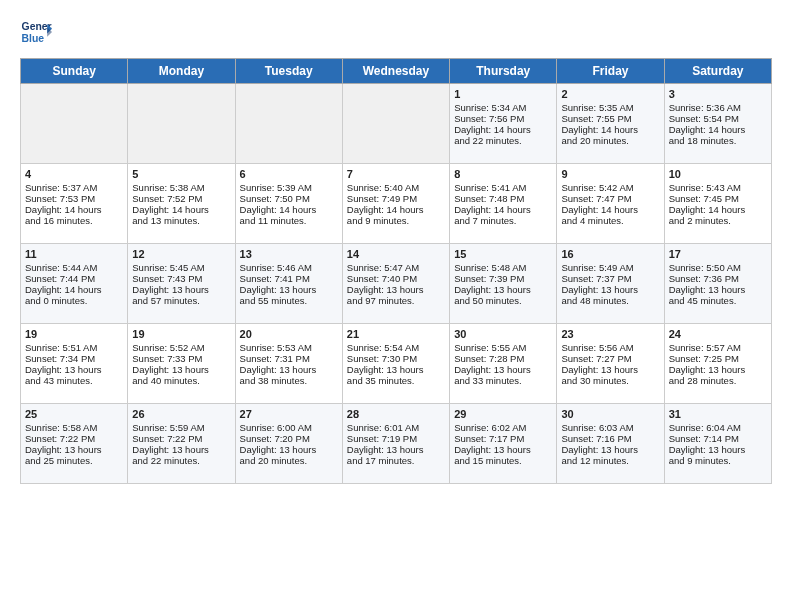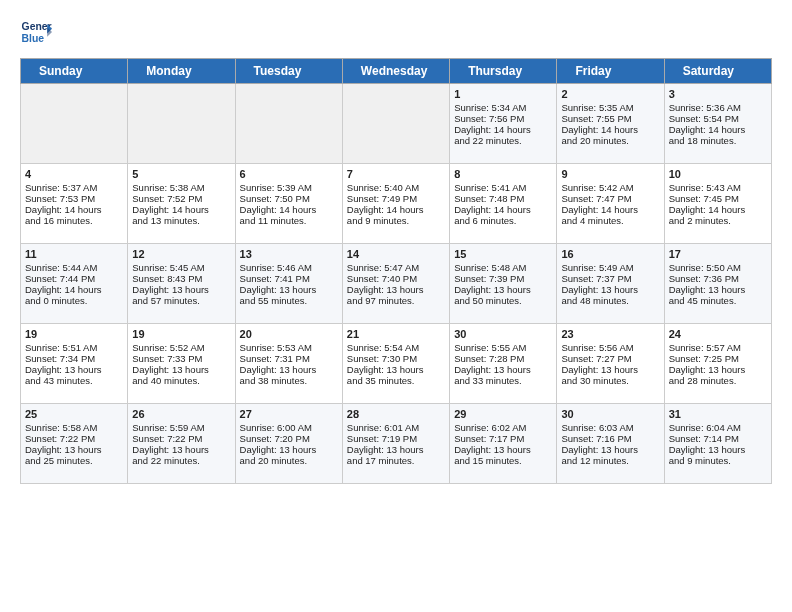--- a/index.html
+++ b/index.html
@@ -47,21 +47,21 @@
       width: 100%;
       border-collapse: collapse;
       table-layout: fixed;
     }
     thead th {
       background-color: #2a6db5;
       color: #fff;
       font-size: 12px;
       font-weight: bold;
       padding: 5px 18px;
-      text-align: left;
+      text-align: center;
       border: 1px solid #aaa;
     }
     tbody td {
       border: 1px solid #ccc;
       vertical-align: top;
       padding: 4px 4px 4px 4px;
       font-size: 9.5px;
       color: #222;
       background: #fff;
       height: 80px;
@@ -168,21 +168,21 @@
             <div>Sunrise: 5:40 AM</div>
             <div>Sunset: 7:49 PM</div>
             <div>Daylight: 14 hours</div>
             <div>and 9 minutes.</div>
           </td>
           <td>
             <span class="day-num">8</span>
             <div>Sunrise: 5:41 AM</div>
             <div>Sunset: 7:48 PM</div>
             <div>Daylight: 14 hours</div>
-            <div>and 6 minutes.</div>
+            <div>and 7 minutes.</div>
           </td>
           <td>
             <span class="day-num">9</span>
             <div>Sunrise: 5:42 AM</div>
             <div>Sunset: 7:47 PM</div>
             <div>Daylight: 14 hours</div>
             <div>and 4 minutes.</div>
           </td>
           <td>
             <span class="day-num">10</span>
@@ -196,21 +196,21 @@
           <td>
             <span class="day-num">11</span>
             <div>Sunrise: 5:44 AM</div>
             <div>Sunset: 7:44 PM</div>
             <div>Daylight: 14 hours</div>
             <div>and 0 minutes.</div>
           </td>
           <td>
             <span class="day-num">12</span>
             <div>Sunrise: 5:45 AM</div>
-            <div>Sunset: 8:43 PM</div>
+            <div>Sunset: 7:43 PM</div>
             <div>Daylight: 13 hours</div>
             <div>and 57 minutes.</div>
           </td>
           <td>
             <span class="day-num">13</span>
             <div>Sunrise: 5:46 AM</div>
             <div>Sunset: 7:41 PM</div>
             <div>Daylight: 13 hours</div>
             <div>and 55 minutes.</div>
           </td>

